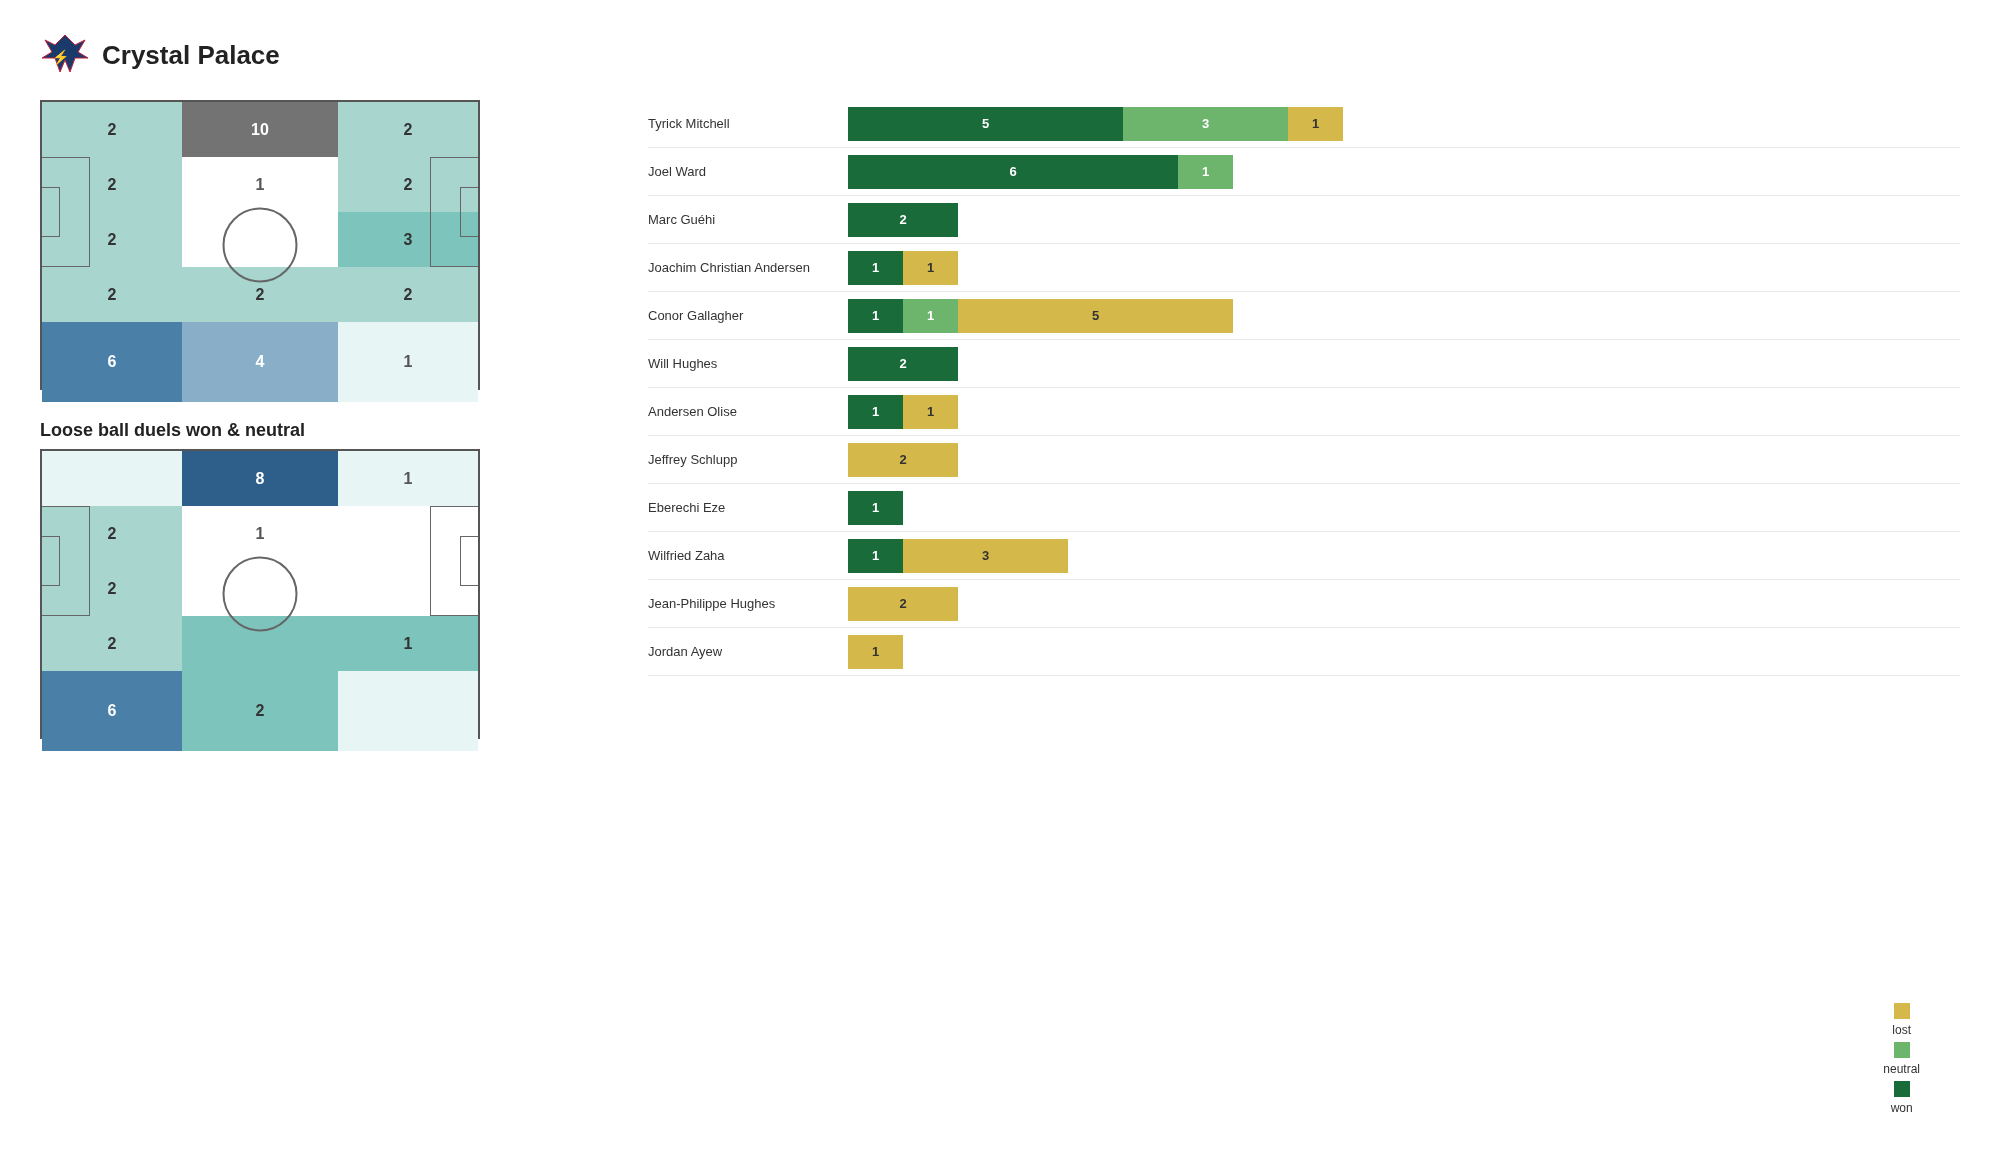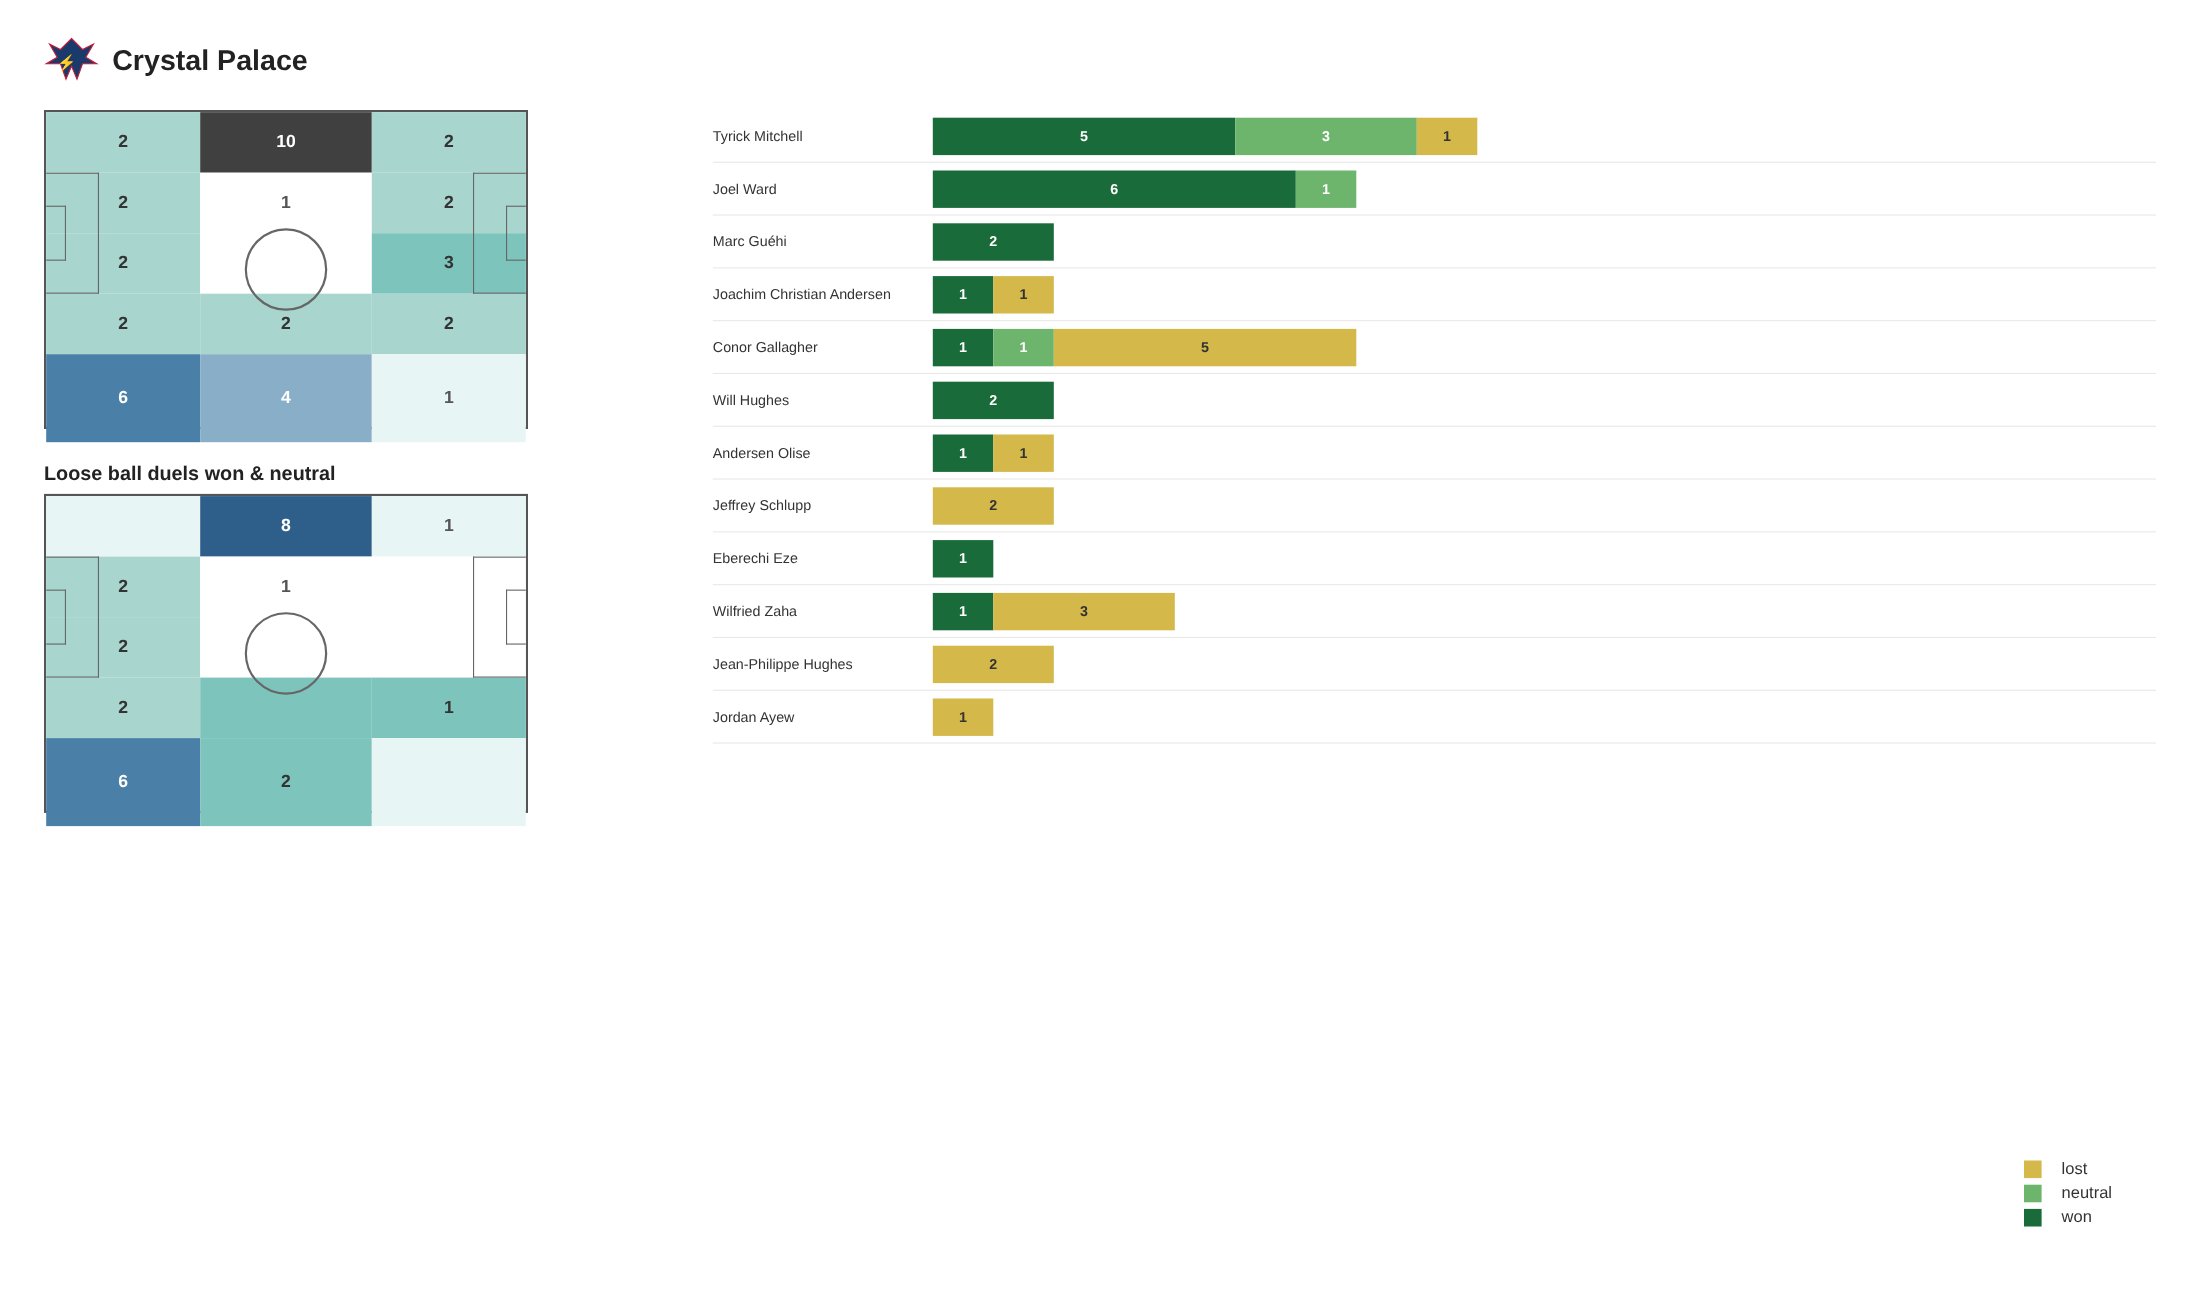--- a/index.html
+++ b/index.html
@@ -19,34 +19,34 @@
 
     .zone { display: flex; align-items: center; justify-content: center; font-size: 16px; font-weight: bold; color: #fff; position: relative; }
 
     
     .heat-0 { background: #e8f5f5; color: #555; }
     .heat-1 { background: #a8d5ce; color: #333; }
     .heat-2 { background: #7dc4bc; color: #333; }
     .heat-4 { background: #89afc8; color: #fff; }
     .heat-6 { background: #4a7fa8; color: #fff; }
     .heat-8 { background: #2e5f8a; color: #fff; }
-    .heat-10 { background: #404040; color: #fff; }
+    .heat-10 { background: #737373; color: #fff; }
     .heat-white { background: #ffffff; color: #555; }
 
     .right-side { flex: 1; }
 
     .bar-list { display: flex; flex-direction: column; margin-left: 28px; }
     .bar-row { display: flex; align-items: center; padding: 6px 0; border-bottom: 1px solid #e8e8e8; min-height: 48px; }
     .bar-label { width: 200px; font-size: 13px; color: #333; flex-shrink: 0; }
     .bar-track { display: flex; align-items: center; gap: 0; height: 34px; }
     .bar-segment { display: flex; align-items: center; justify-content: center; height: 34px; font-size: 13px; font-weight: bold; color: #fff; }
     .bar-won { background: #1a6b3a; }
     .bar-neutral { background: #6db56d; }
     .bar-lost { background: #d4b84a; color: #333; }
-    .legend-item { display: flex; align-items: center; gap: 18px; font-size: 15px; }
+    .legend-item { display: flex; align-items: center; gap: 4px; font-size: 12px; flex-direction: column; }
 
     .page-wrapper { position: relative; width: 2000px; height: 1175px; }
   </style>
 </head>
 <body>
 
 <div class="page-wrapper">
 
   <div class="main-container">
 

